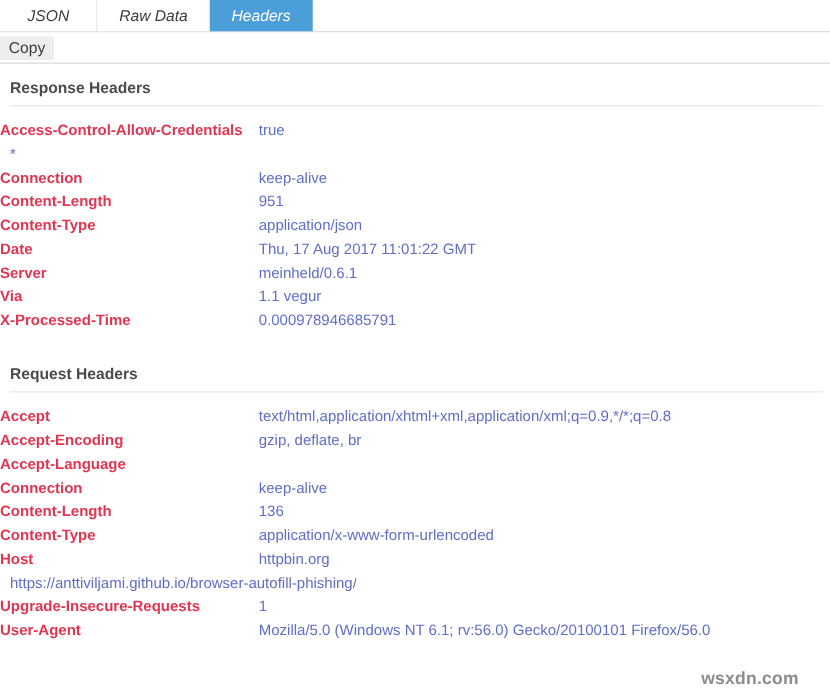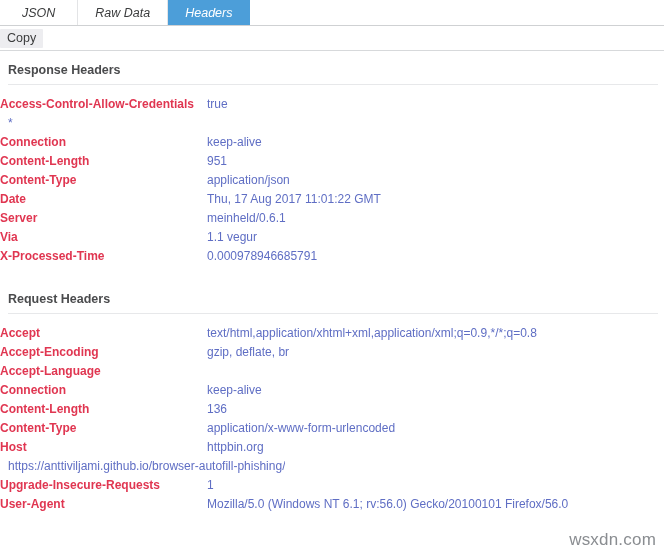--- a/index.html
+++ b/index.html
@@ -107,25 +107,26 @@
     color: #5f6ec4;
     white-space: nowrap;
     overflow: hidden;
   }
 
   .spacer-between { height: 26px; }
 
   
   .watermark {
     position: absolute;
-    right: 8px;
+    right: 25px;
     bottom: 4px;
-    font-size: 17px;
+    font-size: 14px;
     color: #8a8d91;
     letter-spacing: 0.2px;
+    font-weight: bold;
   }
 </style>
 </head>
 <body>
 
 <div class="tabbar">
   <div class="tab">
     <span>JSON</span>
   </div>
   <div class="tab">

